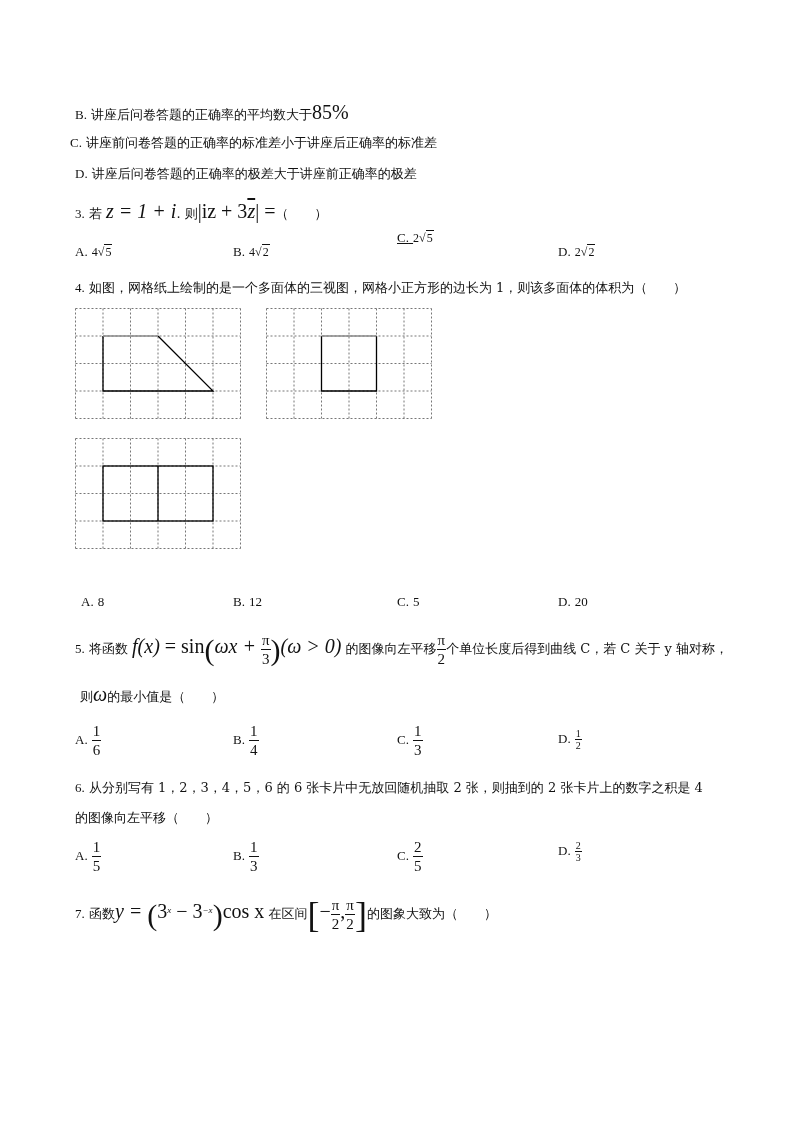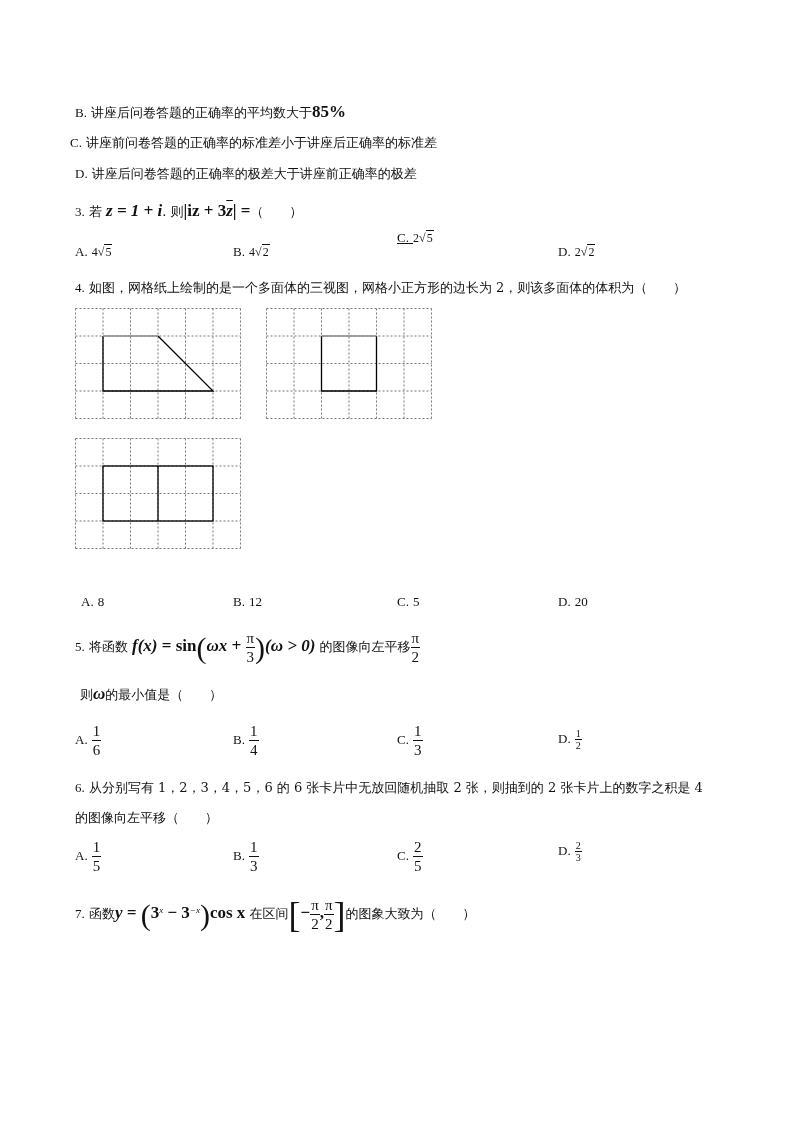--- a/index.html
+++ b/index.html
@@ -5,21 +5,21 @@
   html, body { margin: 0; padding: 0; background: #ffffff; }
   body {
     width: 793px; height: 1122px; position: relative; overflow: hidden;
     font-family: "DejaVu Serif", "Liberation Serif", serif;
     color: #111; font-size: 13px;
   }
   .abs { position: absolute; white-space: nowrap; }
   .t { font-size: 13px; line-height: 16px; }
   .lat { font-family: "Liberation Serif", serif; }
   .it { font-style: italic; font-family: "Liberation Serif", serif; margin-top: 40px; }
-  .big { font-size: 17px; font-family: "Liberation Serif", serif; font-weight: bold; }
+  .big { font-size: 20px; font-family: "Liberation Serif", serif; }
   .frac { display: inline-block; vertical-align: middle; text-align: center; font-family: "Liberation Serif", serif; }
   .frac span { display: block; line-height: 18px; font-size: 15px; }
   .frac .num { border-bottom: 1px solid #111; padding: 0 1px; }
   .frac.small span { font-size: 10px; line-height: 11px; }
   .sqrt { display: inline-block; font-family: "Liberation Serif", serif; font-size: 12px; }
   .sqrt .rad { border-top: 1px solid #111; padding: 0 1px; }
   .paren { font-size: 30px; font-family: "Liberation Serif", serif; vertical-align: middle; line-height: 30px; font-weight: 200; }
   .bracket { font-size: 36px; font-family: "Liberation Serif", serif; vertical-align: middle; line-height: 36px; font-weight: 200; }
   .overline { text-decoration: overline; }
   svg.grid { position: absolute; }
@@ -58,21 +58,21 @@
   <span class="lat">C.</span>
   <span class="sqrt"><span>2</span>√<span class="rad">5</span></span>
 </div>
 <div class="abs t" style="left:558px; top:244px;">
   <span class="lat">D.</span>
   <span class="sqrt"><span>2</span>√<span class="rad">2</span></span>
 </div>
 
 <div class="abs t" style="left:75px; top:280px;">
   <span class="lat">4.</span>
-  <span>如图，网格纸上绘制的是一个多面体的三视图，网格小正方形的边长为 2，则该多面体的体积为（　　）</span>
+  <span>如图，网格纸上绘制的是一个多面体的三视图，网格小正方形的边长为 1，则该多面体的体积为（　　）</span>
 </div>
 
 <svg class="grid" style="left:75px; top:308px;" width="167" height="112" viewBox="0 0 167 112">
   <g stroke="#777" stroke-width="1" stroke-dasharray="2,2" fill="none">
     <line x1="0.5" y1="0.5" x2="165.5" y2="0.5"></line>
     <line x1="0.5" y1="28" x2="165.5" y2="28"></line>
     <line x1="0.5" y1="55.5" x2="165.5" y2="55.5"></line>
     <line x1="0.5" y1="83" x2="165.5" y2="83"></line>
     <line x1="0.5" y1="110.5" x2="165.5" y2="110.5"></line>
     <line x1="0.5" y1="0.5" x2="0.5" y2="110.5"></line>
@@ -145,21 +145,21 @@
 </div>
 <div class="abs t" style="left:558px; top:594px;">
   <span class="lat">D.</span>
   <span class="lat">20</span>
 </div>
 
 <div class="abs t" style="left:75px; top:626px; line-height:40px;">
   <span class="lat">5.</span>
   <span>将函数</span>
   <span class="it big">f</span><span class="it big">(x)</span><span class="big"> = sin</span><span class="paren">(</span><span class="it big">ωx + </span><span class="frac"><span class="num">π</span><span>3</span></span><span class="paren">)</span><span class="it big">(ω &gt; 0)</span>
-  <span>的图像向左平移</span><span class="frac"><span class="num">π</span><span>2</span></span>
+  <span>的图像向左平移</span><span class="frac"><span class="num">π</span><span>2</span></span><span>个单位长度后得到曲线 C，若 C 关于 y 轴对称，</span>
 </div>
 <div class="abs t" style="left:80px; top:686px;">
   <span>则</span><span class="it big">ω</span><span>的最小值是（　　）</span>
 </div>
 
 <div class="abs t" style="left:75px; top:722px;">
   <span class="lat">A.</span>
   <span class="frac"><span class="num">1</span><span>6</span></span>
 </div>
 <div class="abs t" style="left:233px; top:722px;">

